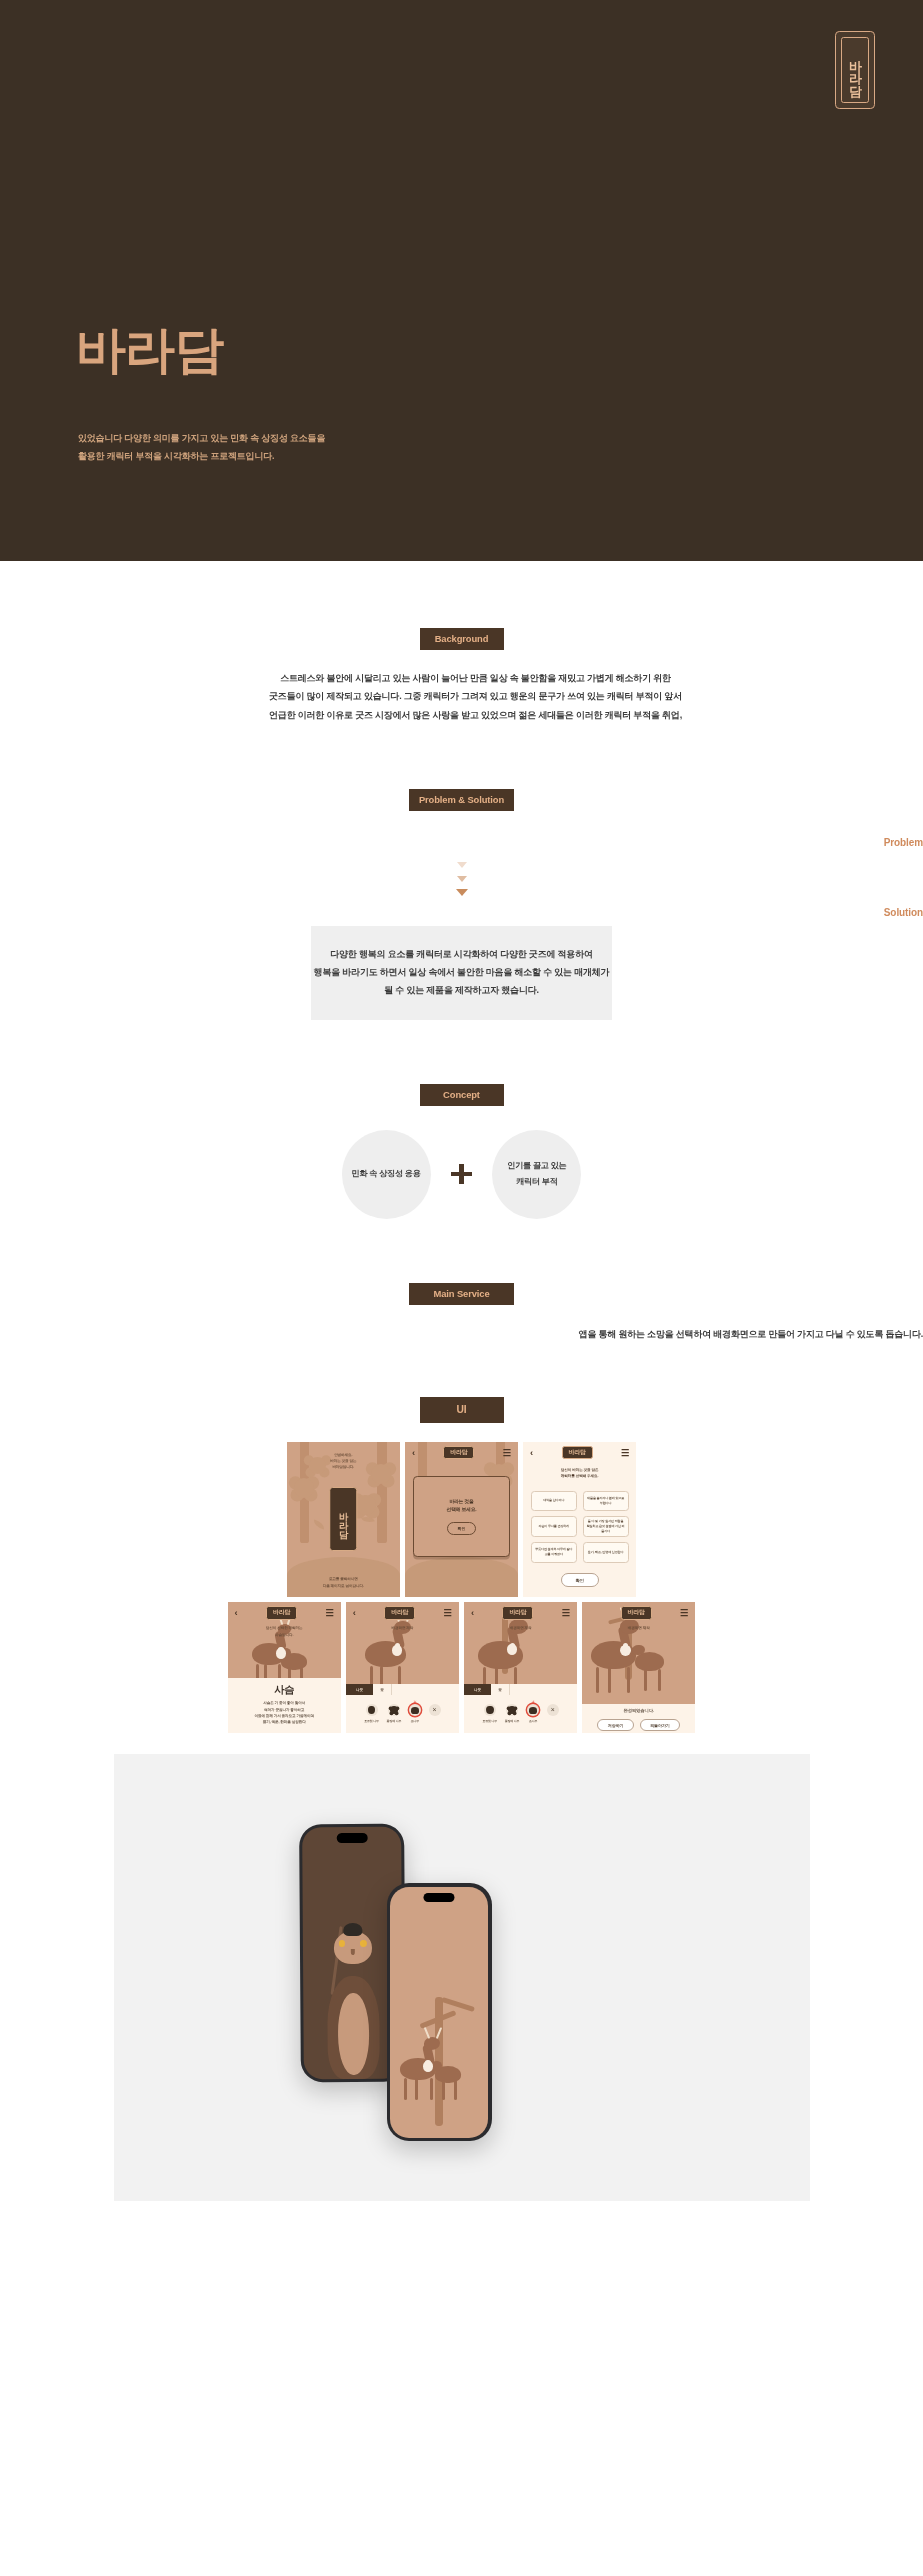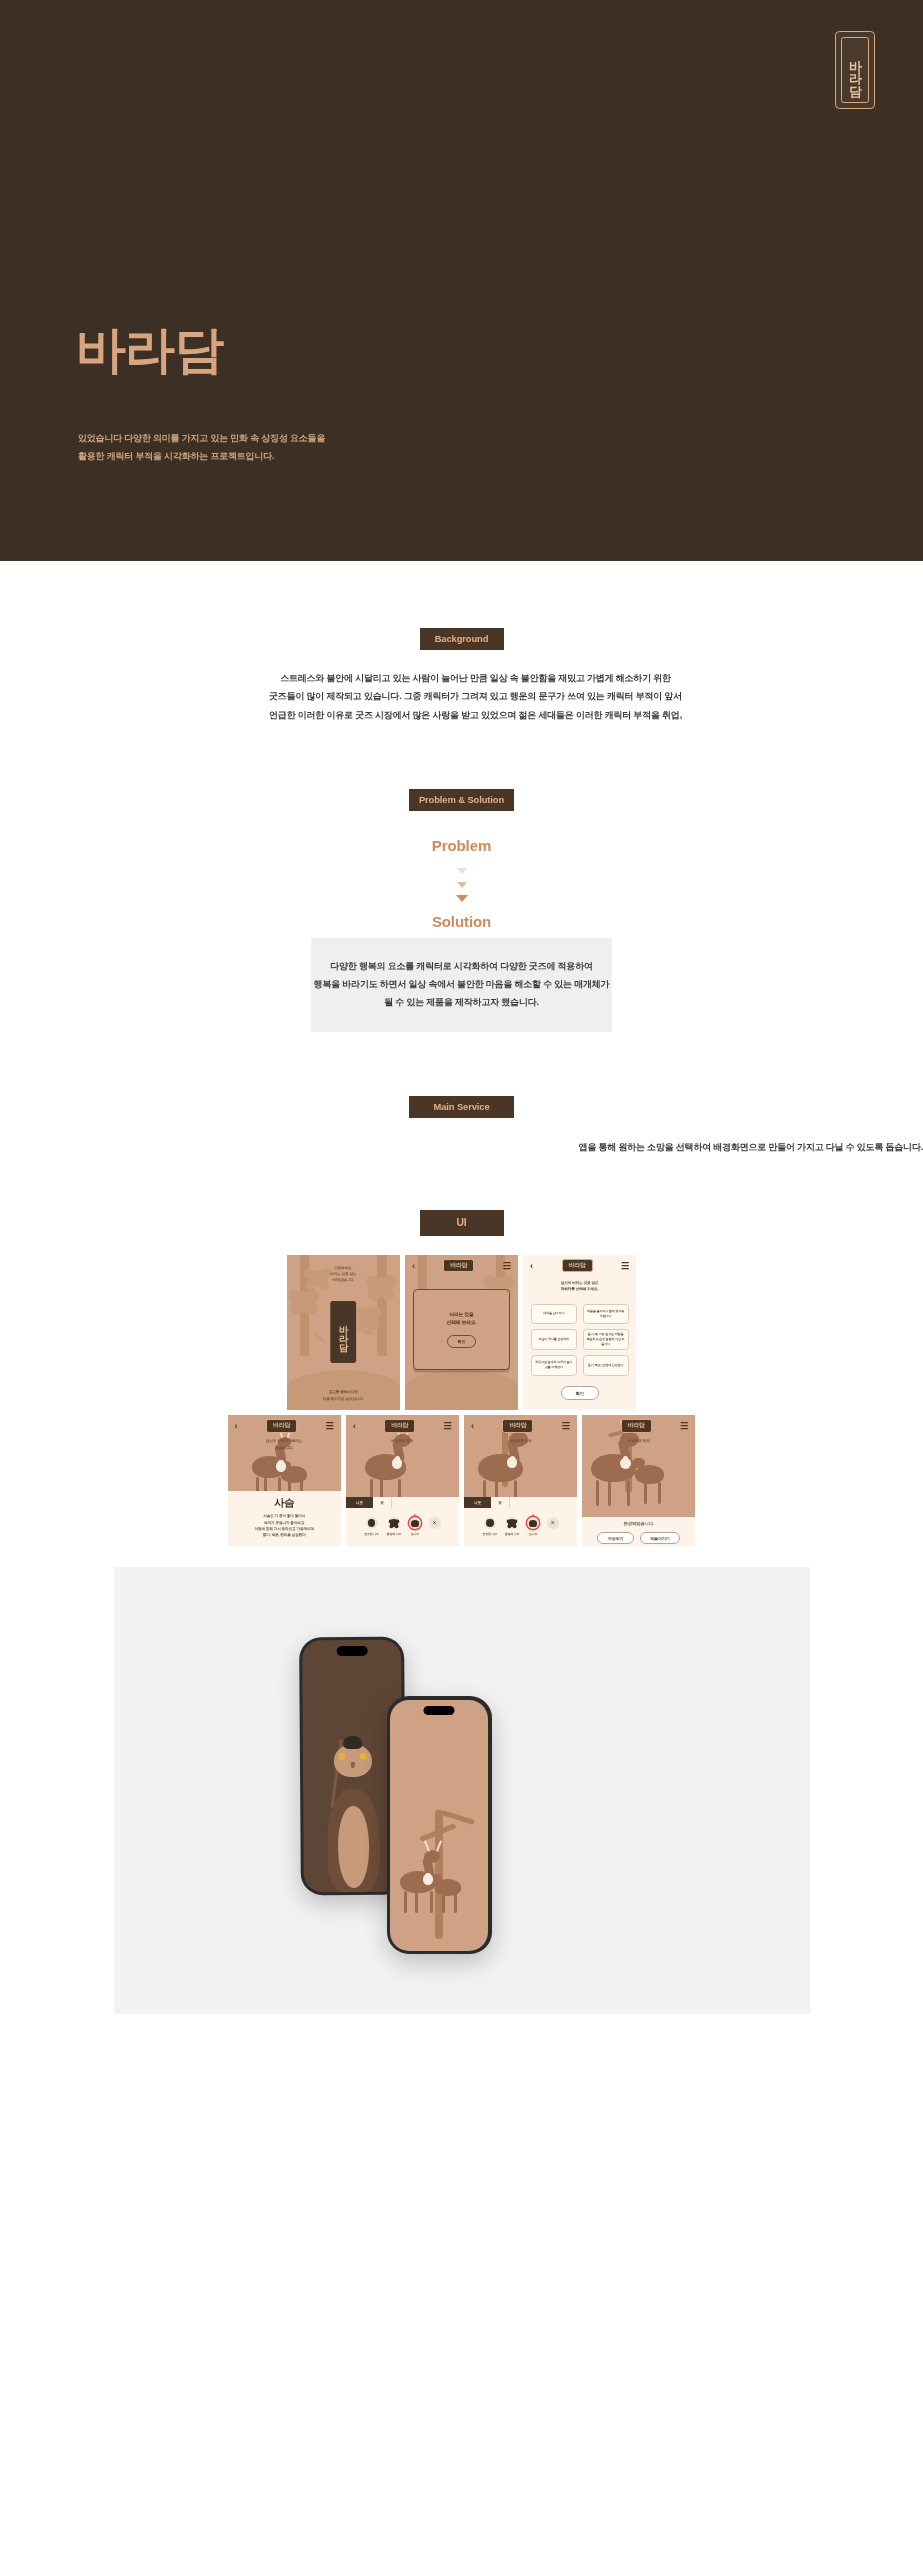--- a/index.html
+++ b/index.html
@@ -87,22 +87,22 @@
     line-height:2.05;
     letter-spacing:-0.2px;
   }
 
   .sec-bg { padding-top:67px; }
   .sec-bg .body-copy { margin-top:19px;margin-left:28px; }
 
   
   .sec-ps { padding-top:65px; }
   .ps-label {
-    text-align:center;
-    font-size:15px;
+    text-align:right;
+    font-size:10px;
     font-weight:700;
     color:#d08b5d;
     margin-top:26px;
     letter-spacing:-0.1px;
   }
   .ps-box {
     width:301px;
     margin:7.7px auto 0;
     background:#efefef;
     padding:19px 0 20.6px;
@@ -539,20 +539,33 @@
     <div class="ps-label" style="margin-top:6.9px">Solution</div>
     <div class="ps-box">
       <div class="body-copy">
         <div>다양한 행복의 요소를 캐릭터로 시각화하여 다양한 굿즈에 적용하여</div>
         <div>행복을 바라기도 하면서 일상 속에서 불안한 마음을 해소할 수 있는 매개체가</div>
         <div>될 수 있는 제품을 제작하고자 했습니다.</div>
       </div>
     </div>
   </section>
 
+  <section class="white sec-concept">
+    <div class="tag">Concept</div>
+    <div class="venn">
+      <div class="circle">민화 속 상징성 응용</div>
+      <div class="plus"></div>
+      <div class="circle">
+        <div>
+          <div>인기를 끌고 있는</div>
+          <div>캐릭터 부적</div>
+        </div>
+      </div>
+    </div>
+  </section>
 
   <section class="white sec-main">
     <div class="tag wide">Main Service</div>
     <div class="body-copy">앱을 통해 원하는 소망을 선택하여 배경화면으로 만들어 가지고 다닐 수 있도록 돕습니다.</div>
   </section>
 
   <section class="white sec-ui">
     <div class="tag ui">UI</div>
 
     <div class="ui-row1">

